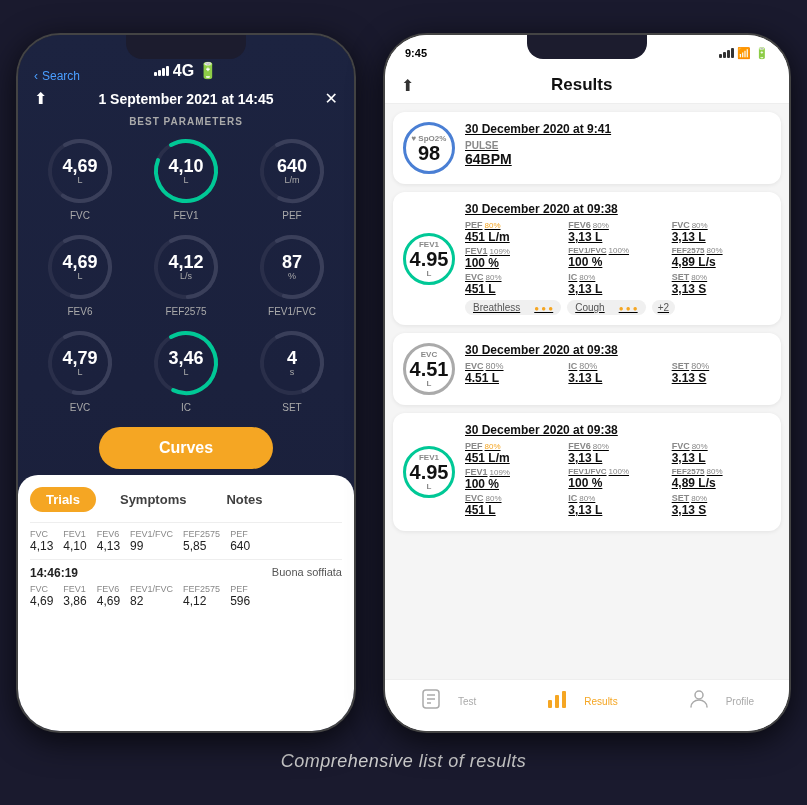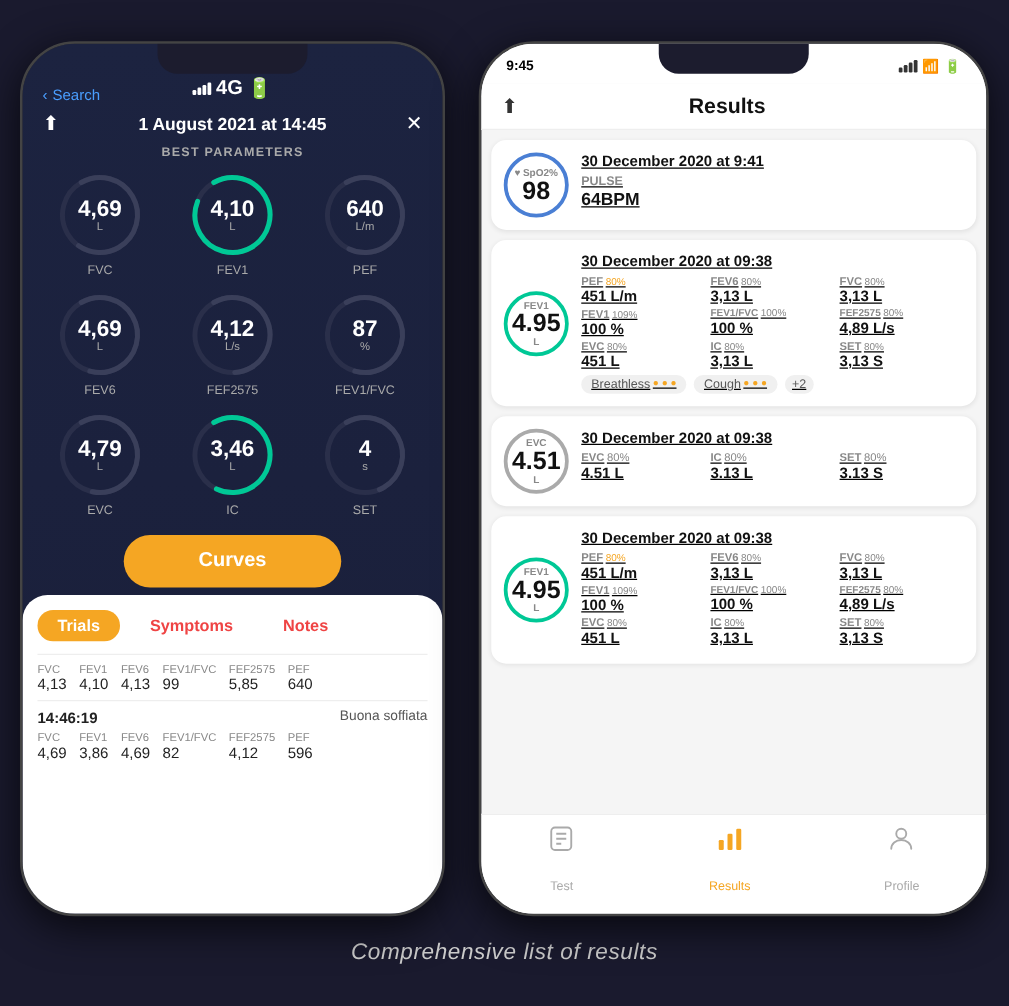--- a/index.html
+++ b/index.html
@@ -184,21 +184,21 @@
     }
     .tab-btn {
       border-radius: 16px;
       padding: 5px 16px;
       font-size: 13px;
       font-weight: 600;
       border: none;
       cursor: pointer;
     }
     .tab-active { background: #f5a623; color: white; }
-    .tab-inactive { background: transparent; color: #ef4444; }
+    .tab-inactive { background: transparent; color: #404040; }
     .trial-row {
       border-top: 1px solid #eee;
       padding: 6px 0;
     }
     .trial-header {
       display: flex;
       justify-content: space-between;
       font-size: 12px;
       color: #333;
       margin-bottom: 4px;
@@ -313,22 +313,22 @@
       align-items: center;
       margin-top: 4px;
     }
     .symptom-pill {
       background: #f0f0f0;
       border-radius: 12px;
       padding: 2px 8px;
       font-size: 10px;
       color: #555;
       display: flex;
-      align-items: flex-start;
-      gap: 2px;
+      align-items: flex-end;
+      gap: 14px;
     }
     .symptom-dot { color: #f5a623; font-size: 8px; }
     .plus-badge {
       background: #f0f0f0;
       border-radius: 12px;
       padding: 2px 6px;
       font-size: 10px;
       color: #555;
     }
 
@@ -336,21 +336,21 @@
     .bottom-nav {
       background: white;
       display: flex;
       justify-content: space-around;
       align-items: center;
       padding: 8px 0 16px;
       border-top: 1px solid #eee;
     }
     .nav-item {
       display: flex;
-      flex-direction: column;
+      flex-direction: row;
       align-items: center;
       gap: 16px;
       cursor: pointer;
     }
     .nav-icon { font-size: 20px; color: #aaa; }
     .nav-icon-active { color: #f5a623; }
     .nav-label { font-size: 10px; color: #aaa; }
     .nav-label-active { color: #f5a623; }
   </style>
 </head>
@@ -376,21 +376,21 @@
         </div>
       </div>
 
       <div class="back-btn">
         <span>‹</span>
         <span>Search</span>
       </div>
 
       <div class="phone-header">
         <span class="header-icon">⬆</span>
-        <span class="phone-header-title">1 August 2021 at 14:45</span>
+        <span class="phone-header-title">1 September 2021 at 14:45</span>
         <span class="header-icon">✕</span>
       </div>
 
       <div class="best-params-label">BEST PARAMETERS</div>
 
       <div class="metrics-grid">
 
         <div class="metric-item">
           <div class="circle-container">
             <svg viewBox="0 0 72 72">

